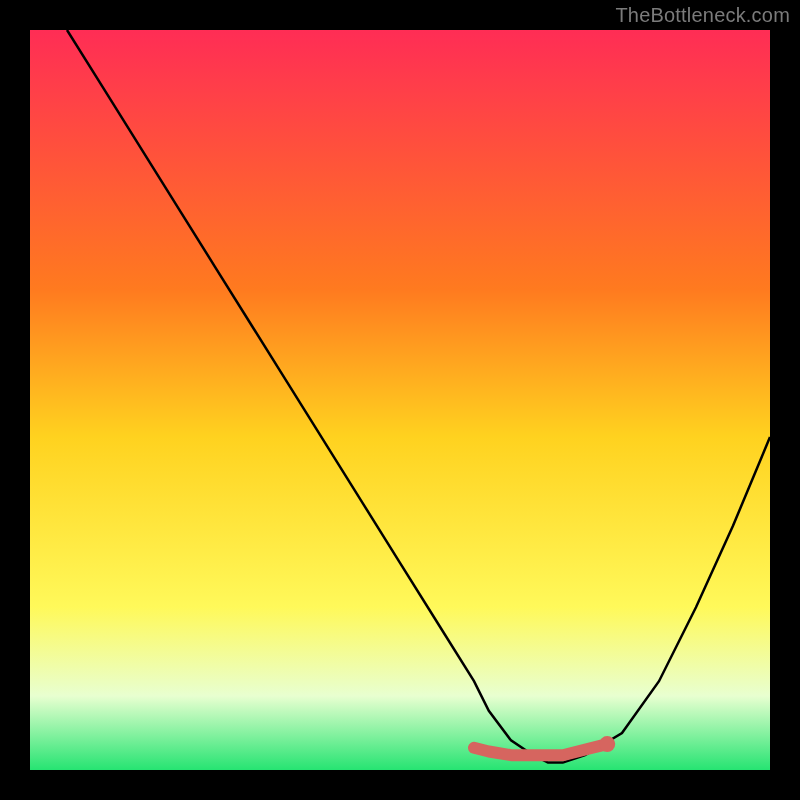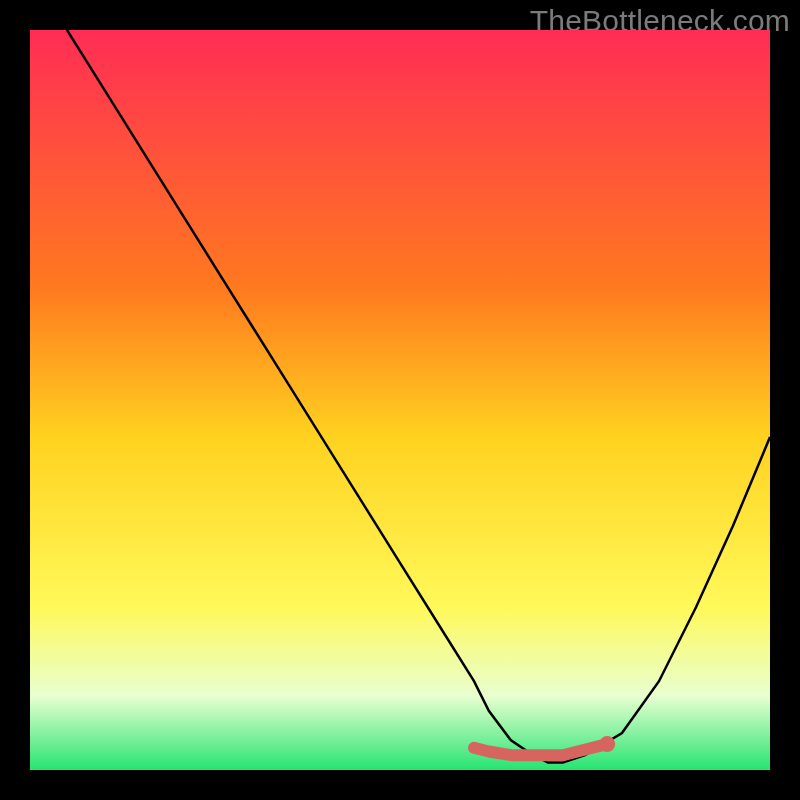--- a/index.html
+++ b/index.html
@@ -15,21 +15,21 @@
     position: relative;
     width: 800px;
     height: 800px;
     background: #000;
   }
   .watermark {
     position: absolute;
     top: 4px;
     right: 10px;
     color: #7b7b7b;
-    font-size: 30px;
+    font-size: 20px;
     font-weight: 500;
     letter-spacing: 0.2px;
     user-select: none;
     margin-left: 25px;
   }
   .plot-area {
     position: absolute;
     left: 30px;
     top: 30px;
     width: 740px;

